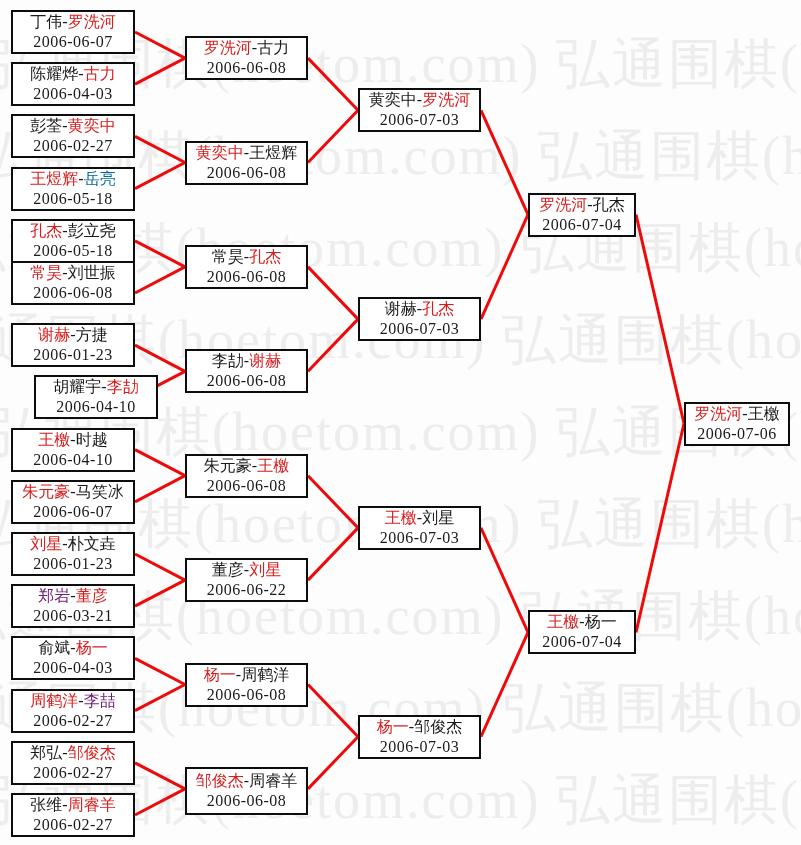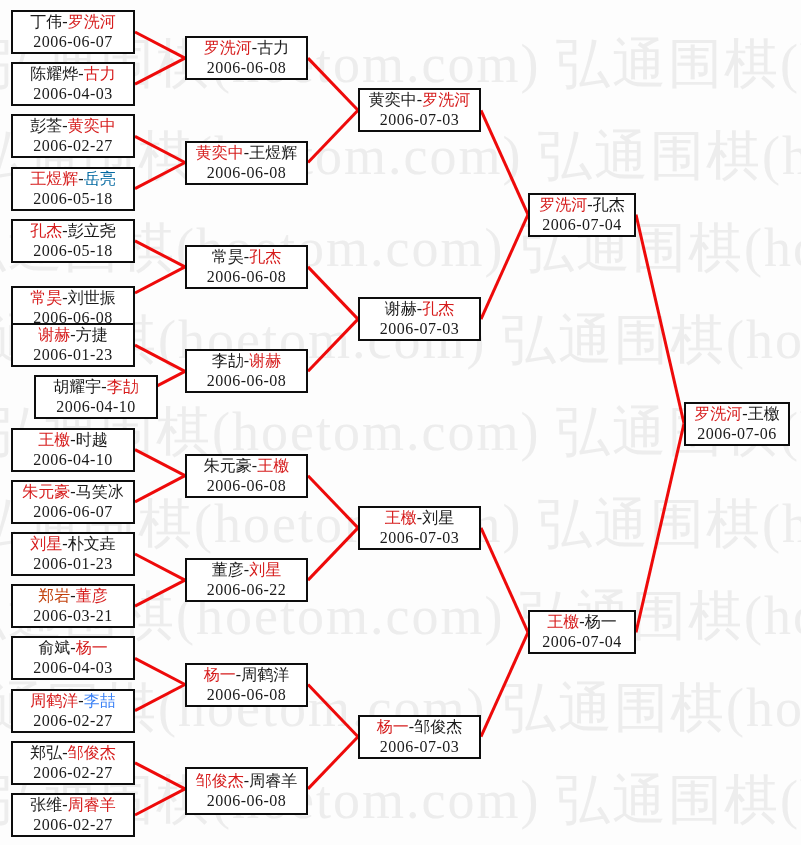--- a/index.html
+++ b/index.html
@@ -75,21 +75,21 @@
         <div class="match-date" style="color: rgb(26, 26, 26);">2006-02-27</div>
       </div>
       <div class="match-box" style="left: 11px; top: 166.6px; width: 124px; height: 44px; border-color: rgb(13, 13, 13); background: rgb(255, 255, 255);">
         <div class="match-names"><span style="color: rgb(214, 28, 28);">王煜辉</span><span style="color: rgb(26, 26, 26);">-</span><span style="color: #0369a1;">岳亮</span></div>
         <div class="match-date" style="color: rgb(26, 26, 26);">2006-05-18</div>
       </div>
       <div class="match-box" style="left: 11px; top: 218.8px; width: 124px; height: 44px; border-color: rgb(13, 13, 13); background: rgb(255, 255, 255);">
         <div class="match-names"><span style="color: rgb(214, 28, 28);">孔杰</span><span style="color: rgb(26, 26, 26);">-</span><span style="color: rgb(26, 26, 26);">彭立尧</span></div>
         <div class="match-date" style="color: rgb(26, 26, 26);">2006-05-18</div>
       </div>
-      <div class="match-box" style="left: 11px; top: 286px; width: 124px; height: 44px; border-color: rgb(13, 13, 13); background: rgb(255, 255, 255);">
+      <div class="match-box" style="left: 11px; top: 261px; width: 124px; height: 44px; border-color: rgb(13, 13, 13); background: rgb(255, 255, 255);">
         <div class="match-names"><span style="color: rgb(214, 28, 28);">常昊</span><span style="color: rgb(26, 26, 26);">-</span><span style="color: rgb(26, 26, 26);">刘世振</span></div>
         <div class="match-date" style="color: rgb(26, 26, 26);">2006-06-08</div>
       </div>
       <div class="match-box" style="left: 11px; top: 323.2px; width: 124px; height: 44px; border-color: rgb(13, 13, 13); background: rgb(255, 255, 255);">
         <div class="match-names"><span style="color: rgb(214, 28, 28);">谢赫</span><span style="color: rgb(26, 26, 26);">-</span><span style="color: rgb(26, 26, 26);">方捷</span></div>
         <div class="match-date" style="color: rgb(26, 26, 26);">2006-01-23</div>
       </div>
       <div class="match-box" style="left: 11px; top: 375.4px; width: 124px; height: 44px; border-color: rgb(13, 13, 13); background: rgb(255, 255, 255); margin-left: 23px;">
         <div class="match-names"><span style="color: rgb(26, 26, 26);">胡耀宇</span><span style="color: rgb(26, 26, 26);">-</span><span style="color: rgb(214, 28, 28);">李劼</span></div>
         <div class="match-date" style="color: rgb(26, 26, 26);">2006-04-10</div>
@@ -100,29 +100,29 @@
       </div>
       <div class="match-box" style="left: 11px; top: 479.8px; width: 124px; height: 44px; border-color: rgb(13, 13, 13); background: rgb(255, 255, 255);">
         <div class="match-names"><span style="color: rgb(214, 28, 28);">朱元豪</span><span style="color: rgb(26, 26, 26);">-</span><span style="color: rgb(26, 26, 26);">马笑冰</span></div>
         <div class="match-date" style="color: rgb(26, 26, 26);">2006-06-07</div>
       </div>
       <div class="match-box" style="left: 11px; top: 532px; width: 124px; height: 44px; border-color: rgb(13, 13, 13); background: rgb(255, 255, 255);">
         <div class="match-names"><span style="color: rgb(214, 28, 28);">刘星</span><span style="color: rgb(26, 26, 26);">-</span><span style="color: rgb(26, 26, 26);">朴文垚</span></div>
         <div class="match-date" style="color: rgb(26, 26, 26);">2006-01-23</div>
       </div>
       <div class="match-box" style="left: 11px; top: 584.2px; width: 124px; height: 44px; border-color: rgb(13, 13, 13); background: rgb(255, 255, 255);">
-        <div class="match-names"><span style="color: #c2410c; text-align: center;">郑岩</span><span style="color: rgb(26, 26, 26);">-</span><span style="color: rgb(214, 28, 28);">董彦</span></div>
+        <div class="match-names"><span style="color: #701a75; text-align: center;">郑岩</span><span style="color: rgb(26, 26, 26);">-</span><span style="color: rgb(214, 28, 28);">董彦</span></div>
         <div class="match-date" style="color: rgb(26, 26, 26);">2006-03-21</div>
       </div>
       <div class="match-box" style="left: 11px; top: 636.4px; width: 124px; height: 44px; border-color: rgb(13, 13, 13); background: rgb(255, 255, 255);">
         <div class="match-names"><span style="color: rgb(26, 26, 26);">俞斌</span><span style="color: rgb(26, 26, 26);">-</span><span style="color: rgb(214, 28, 28);">杨一</span></div>
         <div class="match-date" style="color: rgb(26, 26, 26);">2006-04-03</div>
       </div>
       <div class="match-box" style="left: 11px; top: 688.6px; width: 124px; height: 44px; border-color: rgb(13, 13, 13); background: rgb(255, 255, 255);">
-        <div class="match-names"><span style="color: rgb(214, 28, 28);">周鹤洋</span><span style="color: rgb(26, 26, 26);">-</span><span style="color: #3b82f6;">李喆</span></div>
+        <div class="match-names"><span style="color: rgb(214, 28, 28);">周鹤洋</span><span style="color: rgb(26, 26, 26);">-</span><span style="color: #701a75;">李喆</span></div>
         <div class="match-date" style="color: rgb(26, 26, 26);">2006-02-27</div>
       </div>
       <div class="match-box" style="left: 11px; top: 740.8px; width: 124px; height: 44px; border-color: rgb(13, 13, 13); background: rgb(255, 255, 255);">
         <div class="match-names"><span style="color: rgb(26, 26, 26);">郑弘</span><span style="color: rgb(26, 26, 26);">-</span><span style="color: rgb(214, 28, 28);">邹俊杰</span></div>
         <div class="match-date" style="color: rgb(26, 26, 26);">2006-02-27</div>
       </div>
       <div class="match-box" style="left: 11px; top: 793px; width: 124px; height: 44px; border-color: rgb(13, 13, 13); background: rgb(255, 255, 255);">
         <div class="match-names"><span style="color: rgb(26, 26, 26);">张维</span><span style="color: rgb(26, 26, 26);">-</span><span style="color: rgb(214, 28, 28);">周睿羊</span></div>
         <div class="match-date" style="color: rgb(26, 26, 26);">2006-02-27</div>
       </div>

